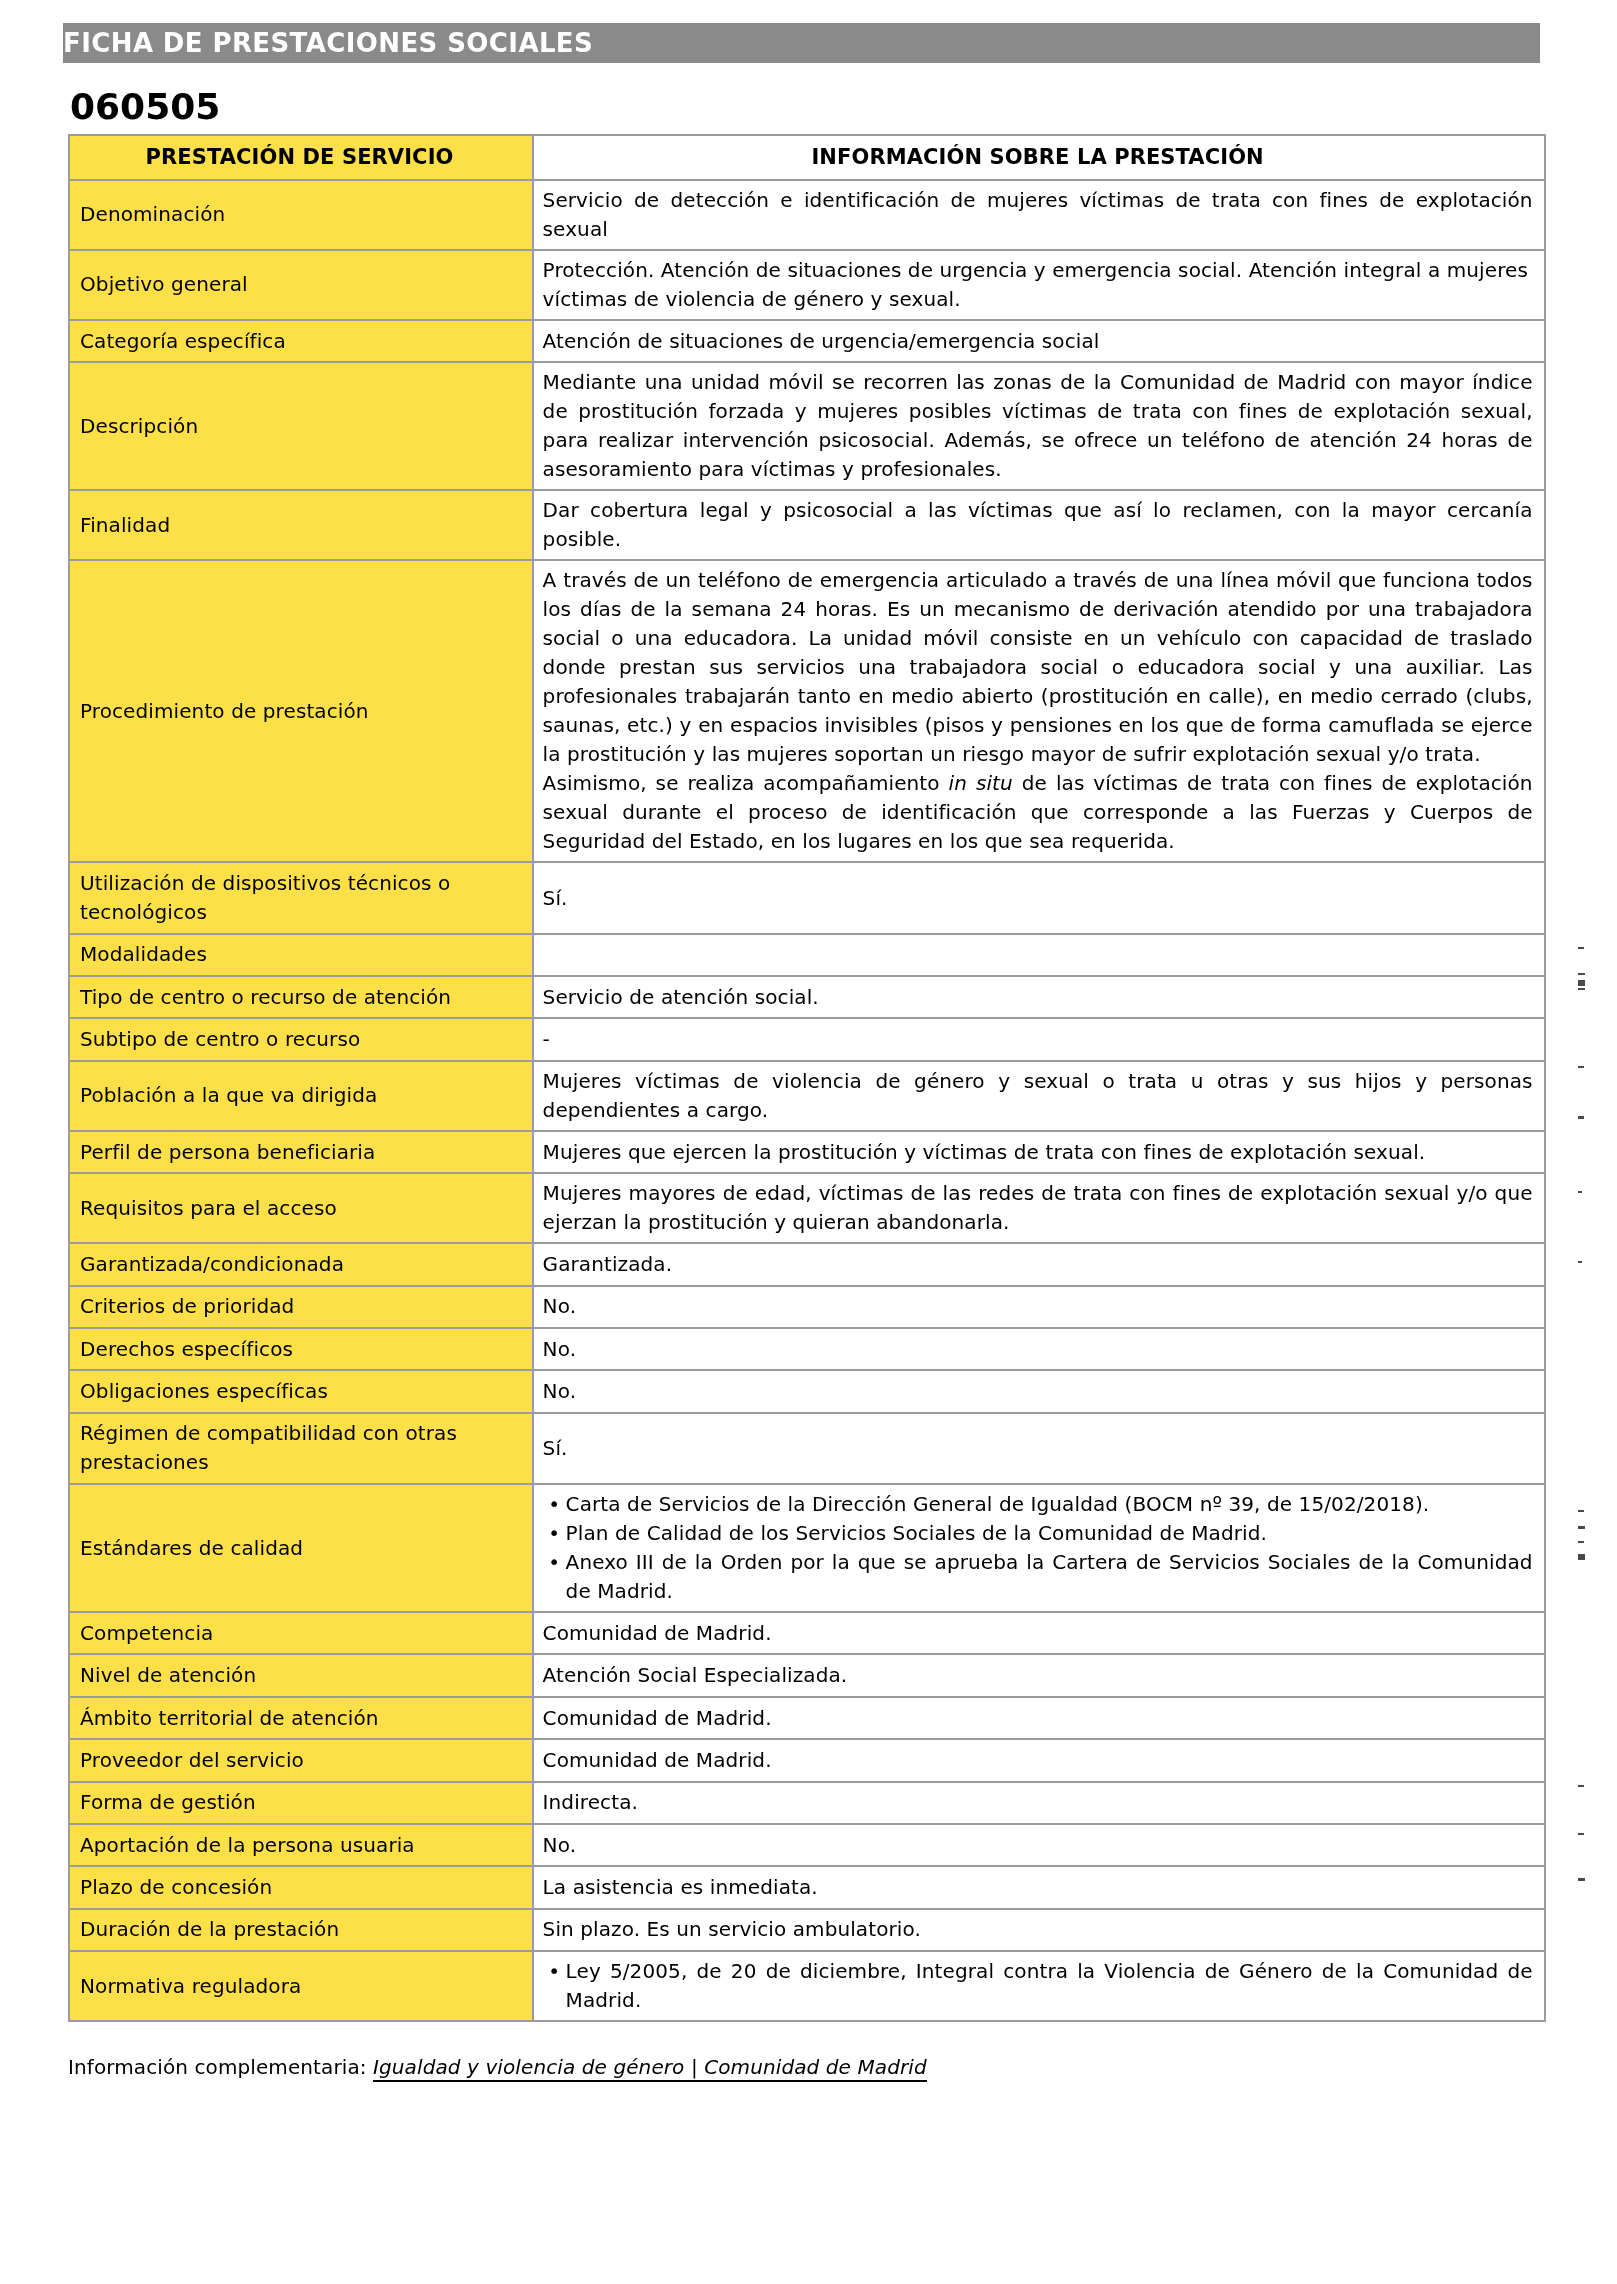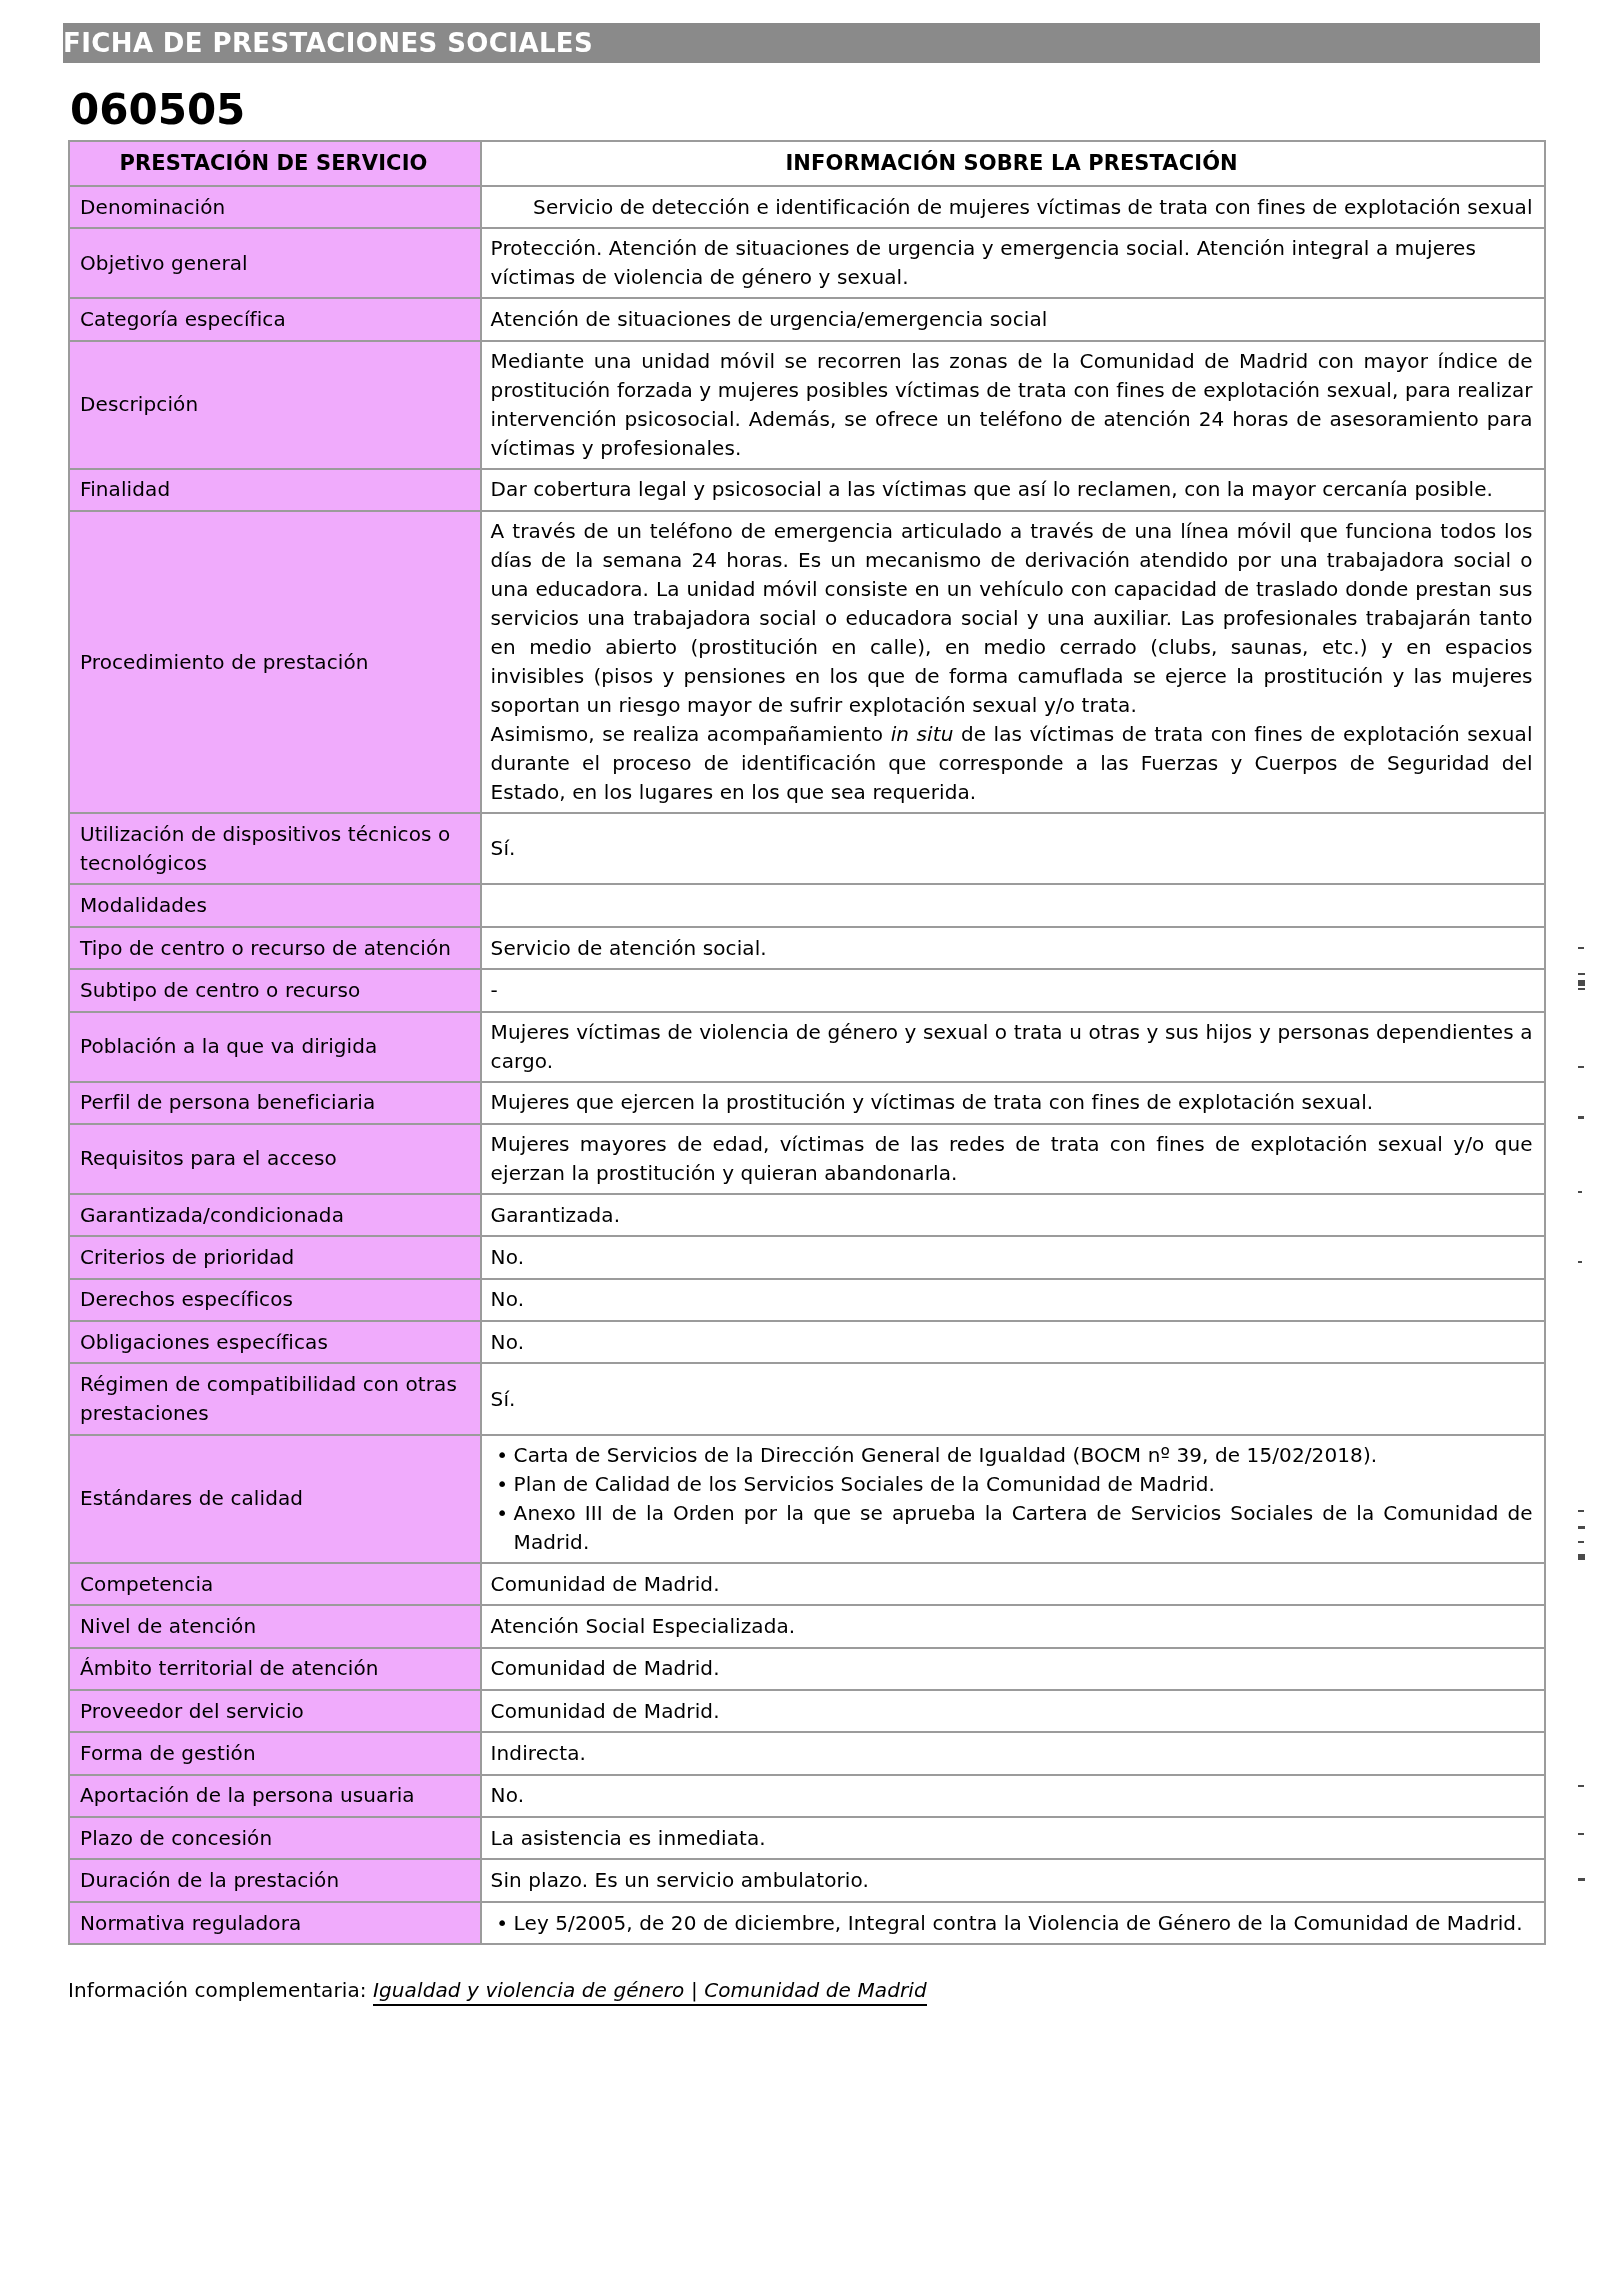--- a/index.html
+++ b/index.html
@@ -7,29 +7,29 @@
        font-family:"DejaVu Sans","Liberation Sans",sans-serif;color:#000;}
   .page{position:relative;width:1617px;height:2284px;}
 
   
   .banner{margin:23px 0 0 63px;width:1477px;height:40px;background:#8a8a8a;
           display:flex;align-items:center;justify-content:flex-start;}
   .banner-title{color:#ffffff;font-weight:bold;font-size:26px;letter-spacing:0.4px;
                 margin-right:172px;white-space:nowrap;}
 
   
-  .code{margin:26px 0 4.3px 70px;font-size:42px;font-weight:bold;line-height:1;}
+  .code{margin:26px 0 4.3px 70px;font-size:36px;font-weight:bold;line-height:1;}
 
   
   .ftable{margin:8.6px 0 0 68px;width:1478px;border:2.9px solid #9b9b9b;
           box-sizing:border-box;background:#fff;font-size:20px;letter-spacing:0.1px;}
   .frow{display:flex;border-top:2.9px solid #9b9b9b;}
   .frow:first-child{border-top:none;}
   .cell{box-sizing:border-box;line-height:29px;}
-  .cell-label{width:412px;flex:none;background:#f0abfc;border-right:2.9px solid #9b9b9b;
+  .cell-label{width:464px;flex:none;background:#fde047;border-right:2.9px solid #9b9b9b;
               display:flex;flex-direction:column;justify-content:center;
               padding:5.7px 13px 5.7px 10px;min-height:40px;}
   .cell-value{flex:1;display:flex;flex-direction:column;justify-content:center;
               padding:5px 11.4px 5px 8.6px;min-height:40px;}
   .hrow .cell-label,.hrow .cell-value{font-weight:bold;align-items:center;text-align:center;
               font-size:21px;padding-top:7.2px;padding-bottom:7.2px;}
   .cell-value p{margin:0;}
   .cell-value.justify p{text-align:justify;}
   .cell-value.bold{font-weight:normal;align-items:flex-end;}
   .it{font-style:italic;}

